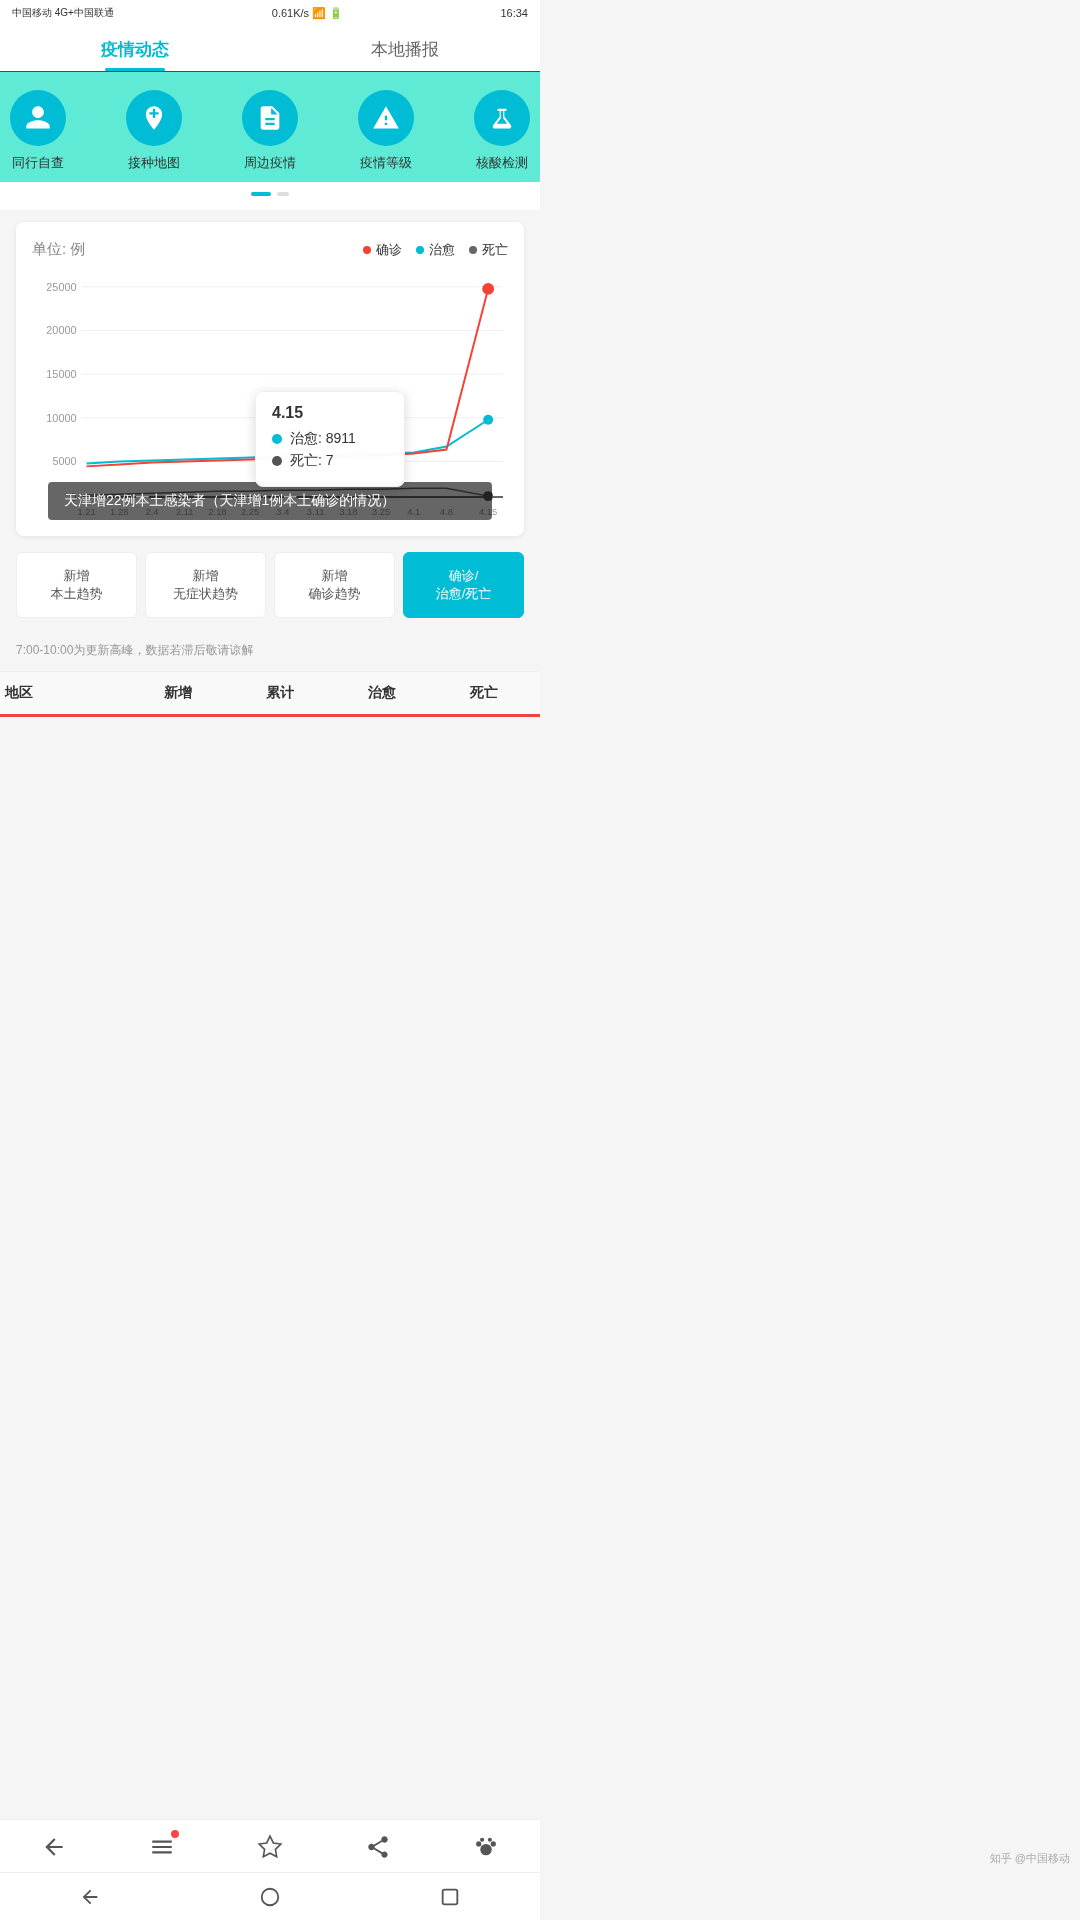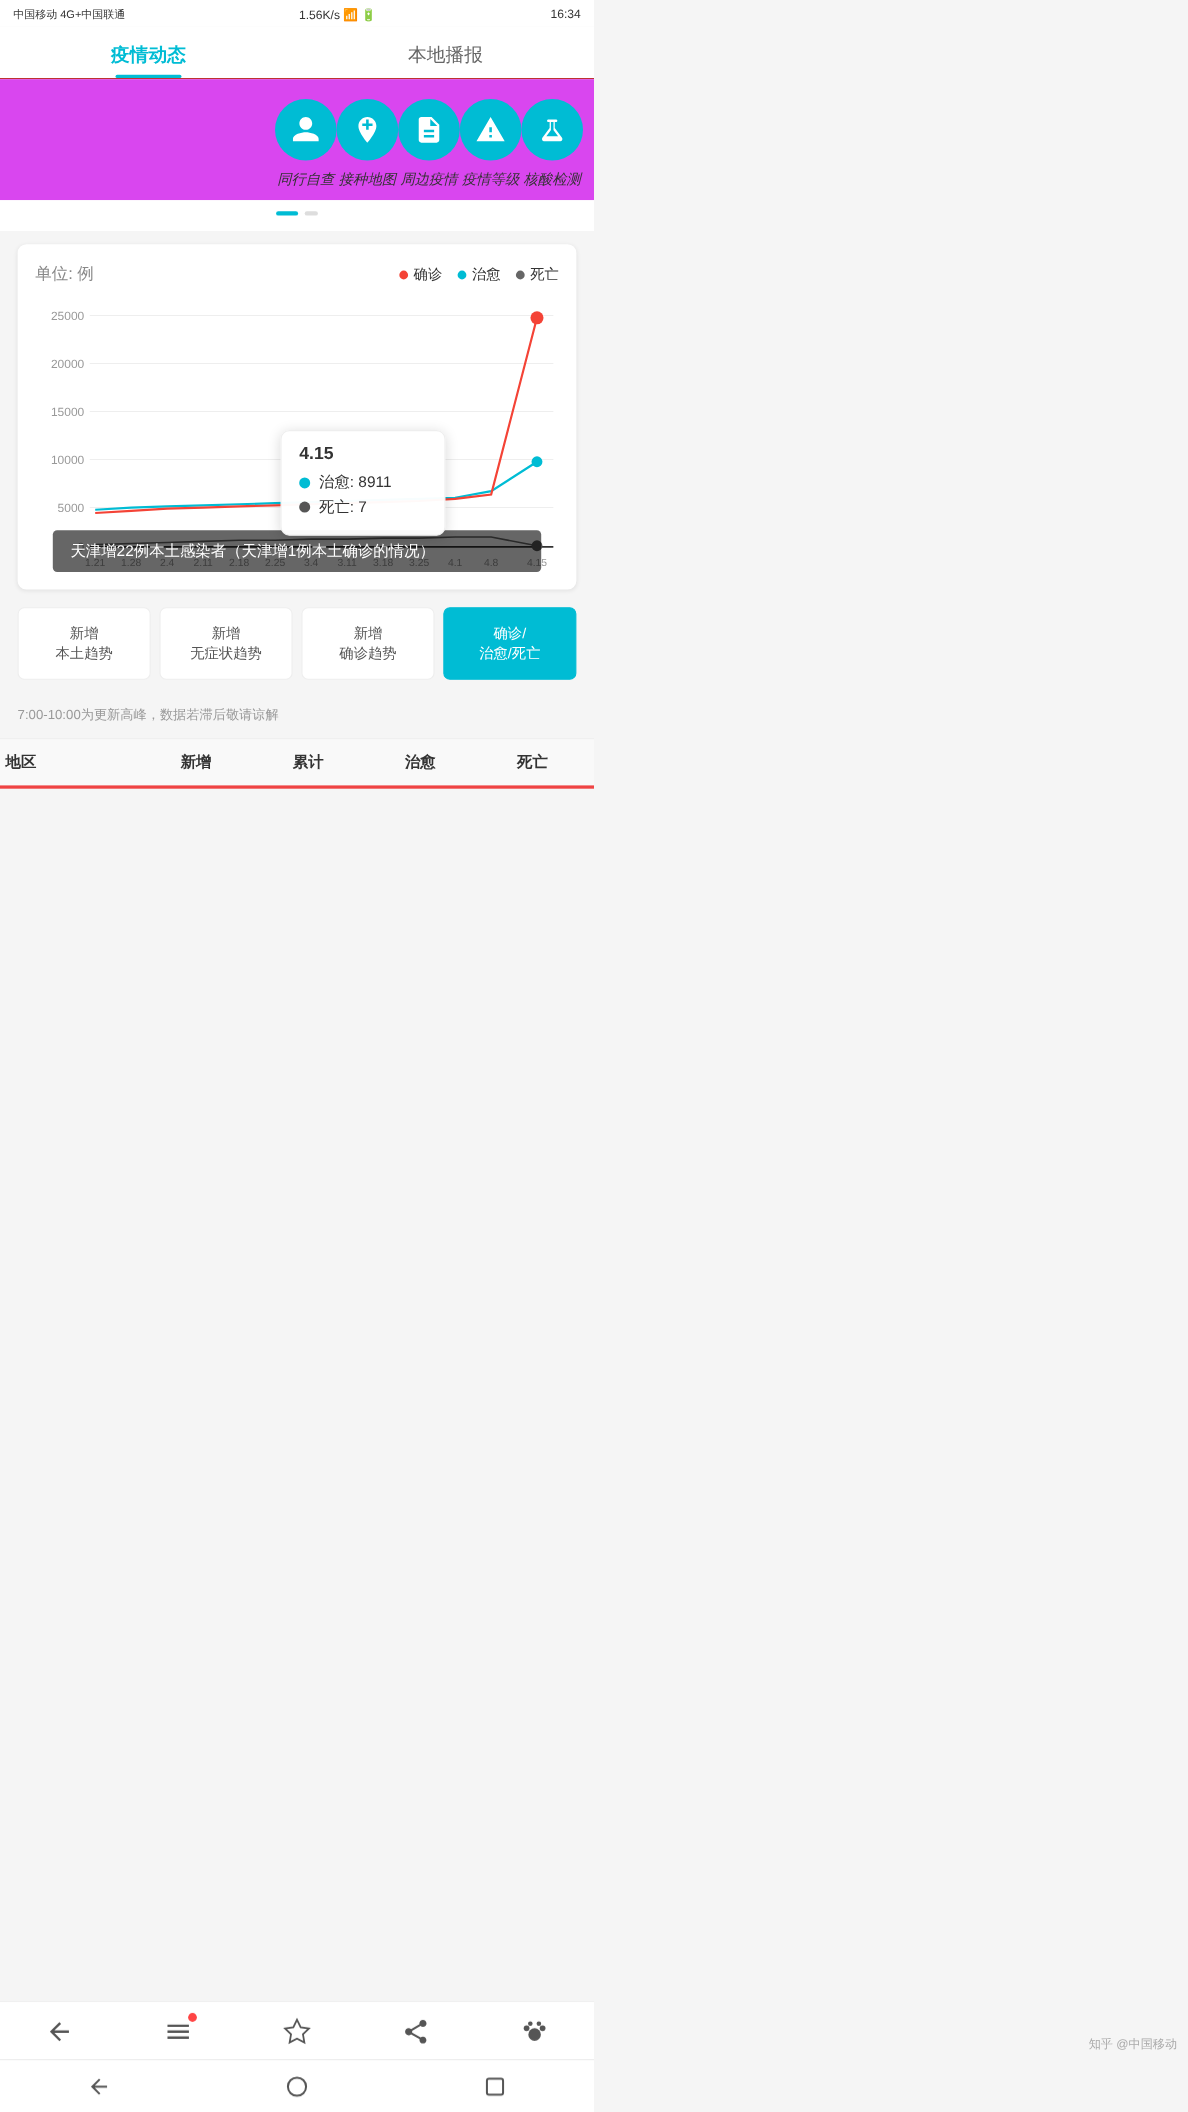--- a/index.html
+++ b/index.html
@@ -52,25 +52,24 @@
       left: 50%;
       transform: translateX(-50%);
       width: 60px;
       height: 3px;
       background: #00bcd4;
       border-radius: 2px;
     }
 
     
     .icon-row {
-      background: #d946ef;
-      display: flex;
-      justify-content: flex-end;
+      background: #5eead4;
+      display: flex;
+      justify-content: space-between;
       padding: 18px 10px 10px;
-      font-style: italic;
     }
     .icon-item {
       display: flex;
       flex-direction: column;
       align-items: center;
       gap: 8px;
       cursor: pointer;
     }
     .icon-circle {
       width: 56px;
@@ -322,21 +321,21 @@
   </style>
 </head>
 <body>
 
 <div class="status-bar">
   <div class="status-left">
     <span>中国移动 4G+</span>
     <span>中国联通</span>
   </div>
   <div>
-    <span>1.56K/s</span>
+    <span>0.61K/s</span>
     
     <span> 📶 🔋</span>
   </div>
   <div>
     <span>16:34</span>
   </div>
 </div>
 
 <div class="tab-nav">
   <div class="tab-item active">

